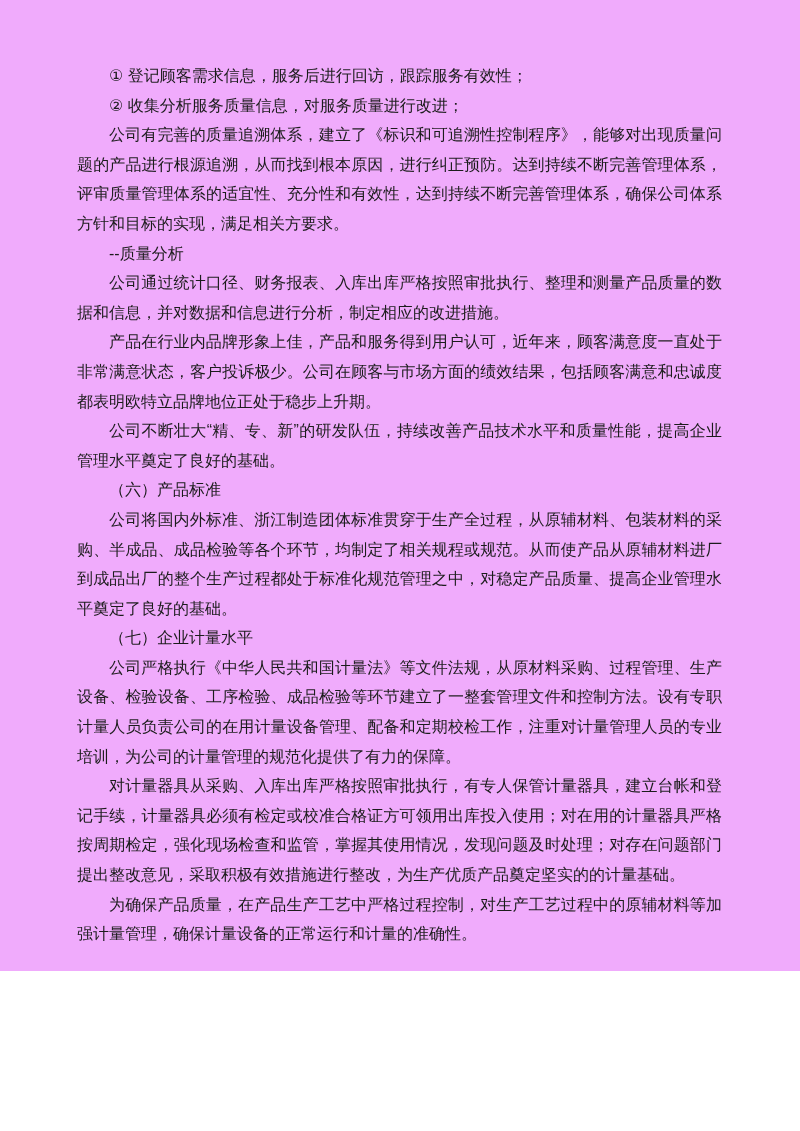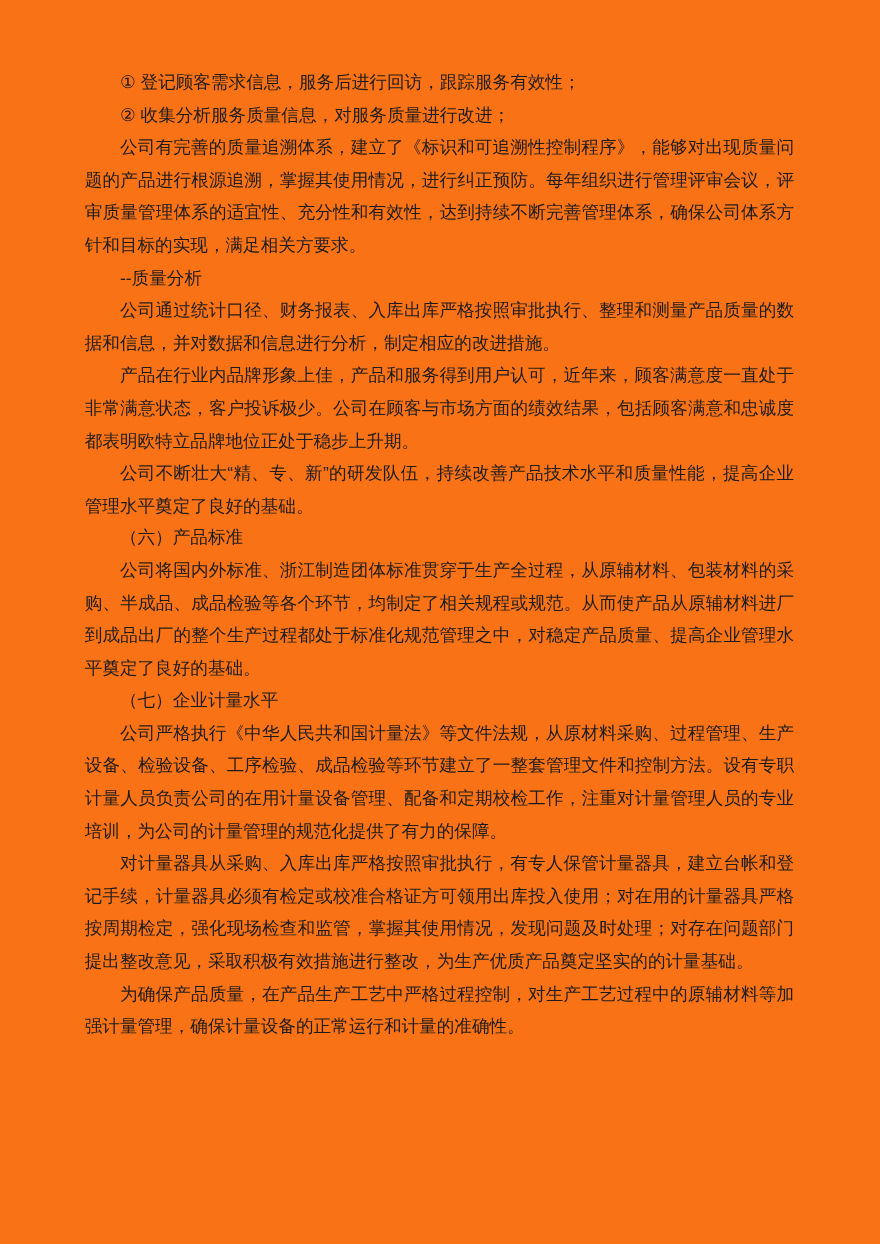--- a/index.html
+++ b/index.html
@@ -3,23 +3,23 @@
 <meta charset="utf-8">
 <style>
   html, body {
     margin: 0;
     padding: 0;
     background: #ffffff;
   }
   .page {
     position: relative;
     width: 800px;
-    height: 1131px;
+    height: 971px;
     margin: 0 auto;
-    background: #f97316;
+    background: #f0abfc;
     overflow: hidden;
     box-sizing: border-box;
     padding: 61px 78px 0 77px;
   }
   .content {
     width: 645px;
     color: #1c1c1c;
     font-family: "Liberation Sans", "DejaVu Sans", sans-serif;
     font-size: 16px;
     line-height: 29.6px;
@@ -34,21 +34,21 @@
   }
 </style>
 </head>
 <body>
 
 <main class="page">
   <section class="content">
 
   <p class="para para-list-item">① 登记顾客需求信息，服务后进行回访，跟踪服务有效性；</p>
       <p class="para para-list-item">② 收集分析服务质量信息，对服务质量进行改进；</p>
-      <p class="para para-body">公司有完善的质量追溯体系，建立了《标识和可追溯性控制程序》，能够对出现质量问题的产品进行根源追溯，掌握其使用情况，进行纠正预防。每年组织进行管理评审会议，评审质量管理体系的适宜性、充分性和有效性，达到持续不断完善管理体系，确保公司体系方针和目标的实现，满足相关方要求。</p>
+      <p class="para para-body">公司有完善的质量追溯体系，建立了《标识和可追溯性控制程序》，能够对出现质量问题的产品进行根源追溯，从而找到根本原因，进行纠正预防。达到持续不断完善管理体系，评审质量管理体系的适宜性、充分性和有效性，达到持续不断完善管理体系，确保公司体系方针和目标的实现，满足相关方要求。</p>
       <p class="para para-sub-heading">--质量分析</p>
       <p class="para para-body">公司通过统计口径、财务报表、入库出库严格按照审批执行、整理和测量产品质量的数据和信息，并对数据和信息进行分析，制定相应的改进措施。</p>
       <p class="para para-body">产品在行业内品牌形象上佳，产品和服务得到用户认可，近年来，顾客满意度一直处于非常满意状态，客户投诉极少。公司在顾客与市场方面的绩效结果，包括顾客满意和忠诚度都表明欧特立品牌地位正处于稳步上升期。</p>
       <p class="para para-body">公司不断壮大“精、专、新”的研发队伍，持续改善产品技术水平和质量性能，提高企业管理水平奠定了良好的基础。</p>
       <p class="para para-heading">（六）产品标准</p>
       <p class="para para-body">公司将国内外标准、浙江制造团体标准贯穿于生产全过程，从原辅材料、包装材料的采购、半成品、成品检验等各个环节，均制定了相关规程或规范。从而使产品从原辅材料进厂到成品出厂的整个生产过程都处于标准化规范管理之中，对稳定产品质量、提高企业管理水平奠定了良好的基础。</p>
       <p class="para para-heading">（七）企业计量水平</p>
       <p class="para para-body">公司严格执行《中华人民共和国计量法》等文件法规，从原材料采购、过程管理、生产设备、检验设备、工序检验、成品检验等环节建立了一整套管理文件和控制方法。设有专职计量人员负责公司的在用计量设备管理、配备和定期校检工作，注重对计量管理人员的专业培训，为公司的计量管理的规范化提供了有力的保障。</p>
       <p class="para para-body">对计量器具从采购、入库出库严格按照审批执行，有专人保管计量器具，建立台帐和登记手续，计量器具必须有检定或校准合格证方可领用出库投入使用；对在用的计量器具严格按周期检定，强化现场检查和监管，掌握其使用情况，发现问题及时处理；对存在问题部门提出整改意见，采取积极有效措施进行整改，为生产优质产品奠定坚实的的计量基础。</p>
       <p class="para para-body">为确保产品质量，在产品生产工艺中严格过程控制，对生产工艺过程中的原辅材料等加强计量管理，确保计量设备的正常运行和计量的准确性。</p>

